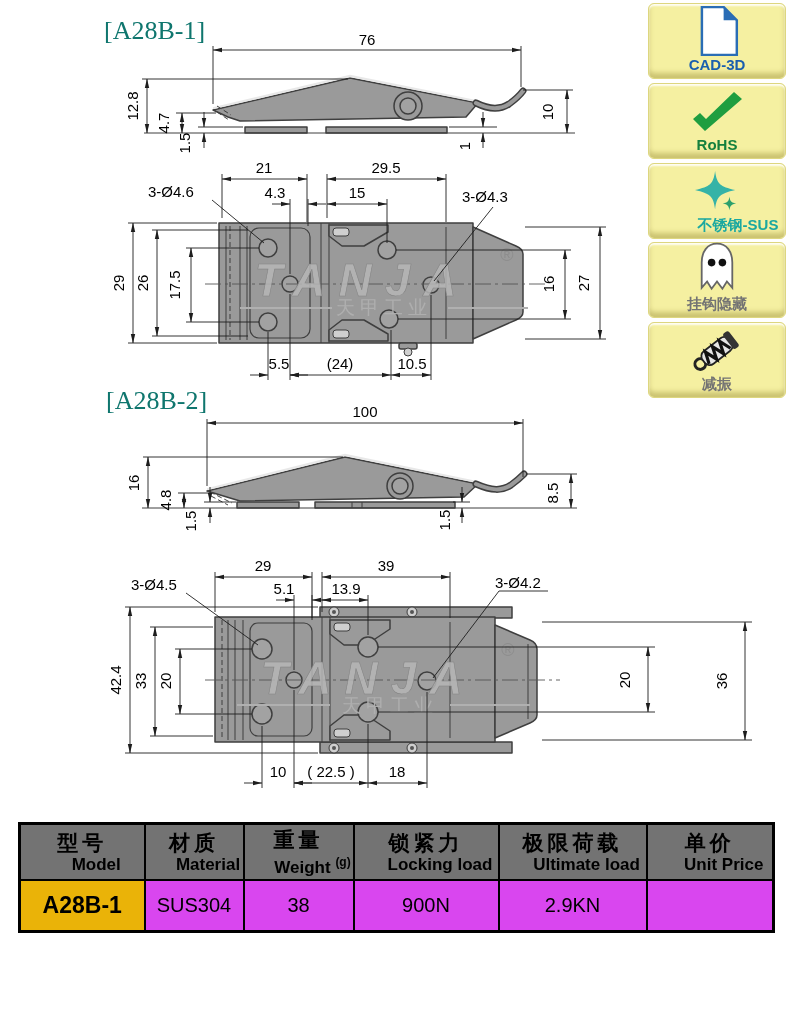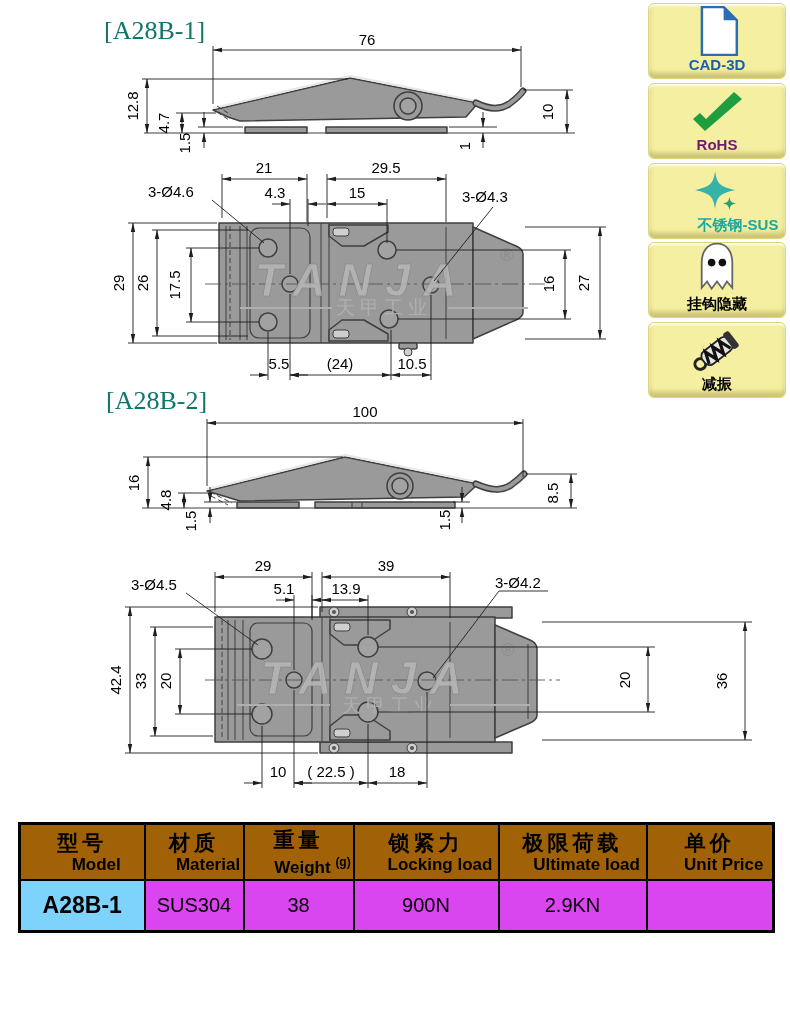--- a/index.html
+++ b/index.html
@@ -36,32 +36,32 @@
   .badge {
     position:absolute; left:648px; width:138px; height:76px;
     background:#f5f0a1; border-radius:6px; border:1px solid #ddd67f;
     box-shadow: inset 0 2px 2px rgba(255,255,255,.9), inset 0 -5px 5px rgba(125,112,25,.35);
     display:flex; flex-direction:column; align-items:center; justify-content:flex-end;
     padding-bottom:5px; box-sizing:border-box;
   }
   .badge .bicon { flex:1; display:flex; align-items:center; justify-content:center; padding-top:4px; }
   .badge .lbl   { font-weight:bold; font-size:15px; line-height:17px; }
   .c-blue  { color:#1a5fae; font-size:17px; }
-  .c-green { color:#701a75; font-size:17px; }
+  .c-green { color:#15803d; font-size:17px; }
   .c-teal  { color:#1ba8a0;margin-left:42px; }
-  .c-black { color:#000000; }
+  .c-black { color:#737373; }
   
   .spec-table {
     position:absolute; left:18px; top:822px; width:754px;
     border-collapse:collapse; table-layout:fixed; border:3px solid #000;
   }
   .spec-table th, .spec-table td { border:2px solid #000; text-align:center; padding:0; }
-  .spec-table th { background:#a16207; height:54px; }
+  .spec-table th { background:#737373; height:54px; }
   .spec-table td { height:49px; font-size:20px; color:#000; background:#d946ef; }
-  .spec-table td.model-cell { background:#7dd3fc; font-weight:bold; font-size:23px; }
+  .spec-table td.model-cell { background:#eab308; font-weight:bold; font-size:23px; }
   .zh { font-size:21px; font-weight:bold; letter-spacing:4px; line-height:25px; }
   .en { font-size:17px; font-weight:bold; letter-spacing:0; line-height:20px;padding-left:28px; }
   .en sup { font-size:12px; }
 </style>
 </head>
 <body>
 
 <div class="model-label" style="left:64px; top:16px;">[A28B-1]</div>
 <div class="model-label" style="left:66px; top:386px;">[A28B-2]</div>
 

